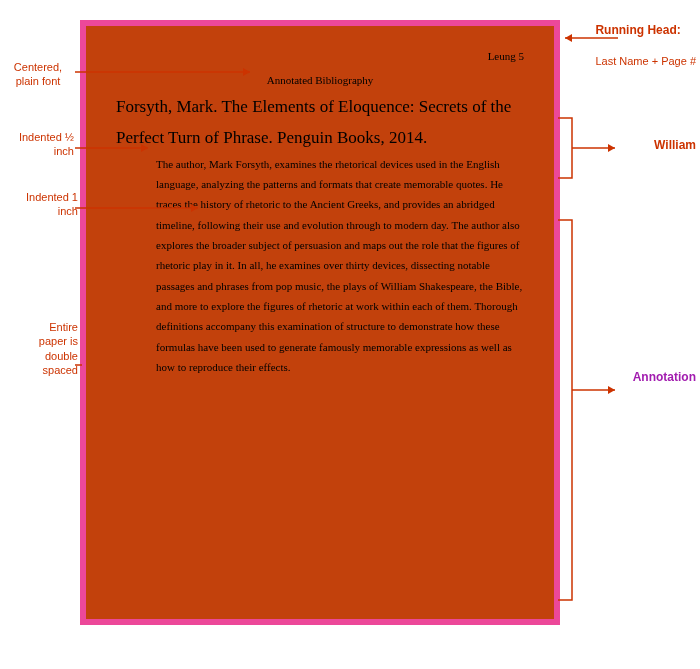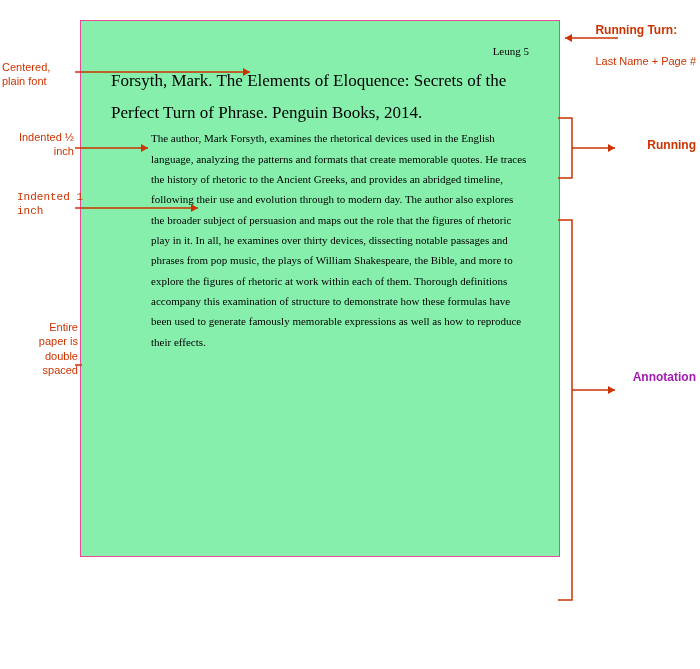--- a/index.html
+++ b/index.html
@@ -17,23 +17,23 @@
       width: 700px;
       height: 669px;
     }
 
     
     .doc-page {
       position: absolute;
       top: 20px;
       left: 80px;
       width: 480px;
-      height: 537px;
-      border: 1px solid #ec4899;
-      background: #86efac;
+      height: 605px;
+      border: 6px solid #ec4899;
+      background: #c2410c;
       padding: 20px 30px;
       font-family: "Times New Roman", Times, serif;
       font-size: 11px;
       line-height: 1.85;
     }
 
     .doc-header {
       display: flex;
       justify-content: flex-end;
       margin-bottom: 4px;
@@ -92,21 +92,21 @@
     .running-head-label .normal-text {
       font-weight: normal;
       font-size: 11px;
       margin-top: 15px;
     }
 
     .label-centered {
       position: absolute;
       left: 2px;
       top: 60px;
-      text-align: left;
+      text-align: center;
       width: 72px;
       font-family: Arial, sans-serif;
       font-size: 11px;
       color: #cc3300;
       font-weight: normal;
       line-height: 1.3;
     }
 
     .label-half-inch {
       position: absolute;
@@ -116,25 +116,25 @@
       width: 72px;
       font-family: Arial, sans-serif;
       font-size: 11px;
       color: #cc3300;
       font-weight: normal;
       line-height: 1.3;
     }
 
     .label-one-inch {
       position: absolute;
-      left: 17px;
+      left: 6px;
       top: 190px;
-      text-align: left;
-      width: 72px;
-      font-family: Liberation Mono, monospace;
+      text-align: right;
+      width: 72px;
+      font-family: Liberation Sans, sans-serif;
       font-size: 11px;
       color: #cc3300;
       font-weight: normal;
       line-height: 1.3;
     }
 
     .label-double-spaced {
       position: absolute;
       left: 6px;
       top: 320px;
@@ -169,20 +169,21 @@
   </style>
 </head>
 <body>
 
 <div class="page-wrapper">
 
   <div class="doc-page">
     <div class="doc-header">
       <span class="doc-header-text">Leung 5</span>
     </div>
+    <div class="doc-title">Annotated Bibliography</div>
     <div class="citation-block">
       <span>Forsyth, Mark. </span><span class="italic">The Elements of Eloquence: Secrets of the Perfect Turn of Phrase.</span><span> Penguin Books, 2014.</span>
     </div>
     <div class="annotation-block">The author, Mark Forsyth, examines the rhetorical devices used in the English language, analyzing the patterns and formats that create memorable quotes. He traces the history of rhetoric to the Ancient Greeks, and provides an abridged timeline, following their use and evolution through to modern day. The author also explores the broader subject of persuasion and maps out the role that the figures of rhetoric play in it. In all, he examines over thirty devices, dissecting notable passages and phrases from pop music, the plays of William Shakespeare, the Bible, and more to explore the figures of rhetoric at work within each of them. Thorough definitions accompany this examination of structure to demonstrate how these formulas have been used to generate famously memorable expressions as well as how to reproduce their effects.</div>
   </div>
 
   <div class="label-centered">
     <span>Centered, plain font</span>
   </div>
 
@@ -192,25 +193,25 @@
 
   <div class="label-one-inch">
     <span>Indented 1 inch</span>
   </div>
 
   <div class="label-double-spaced">
     <span>Entire<br>paper is<br>double<br>spaced</span>
   </div>
 
   <div class="running-head-label">
-    <div class="bold-title">Running Turn:</div>
+    <div class="bold-title">Running Head:</div>
     <div class="normal-text">Last Name + Page #</div>
   </div>
 
-  <div class="label-citation">Running</div>
+  <div class="label-citation">William</div>
   <div class="label-annotation">Annotation</div>
 
   <svg class="arrows-overlay" xmlns="http://www.w3.org/2000/svg">
 
     <line x1="618" y1="38" x2="565" y2="38" stroke="#cc3300" stroke-width="1.5"></line>
     <polygon points="565,38 572,34 572,42" fill="#cc3300"></polygon>
 
     <line x1="75" y1="72" x2="250" y2="72" stroke="#cc3300" stroke-width="1.5"></line>
     <polygon points="250,72 243,68 243,76" fill="#cc3300"></polygon>
 

